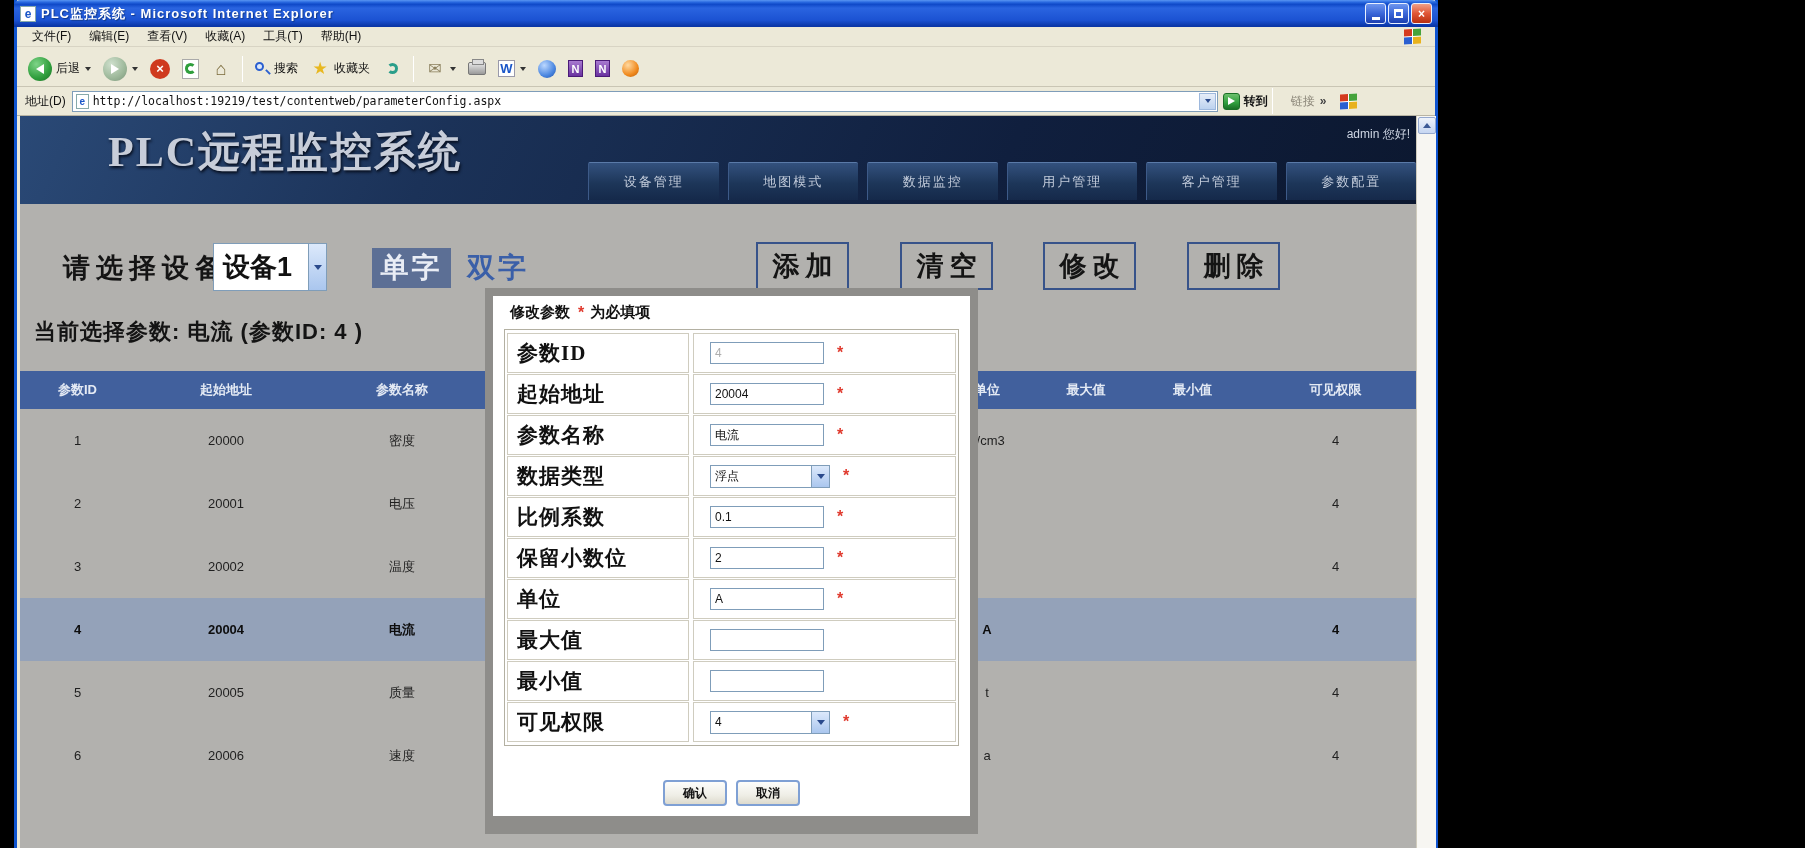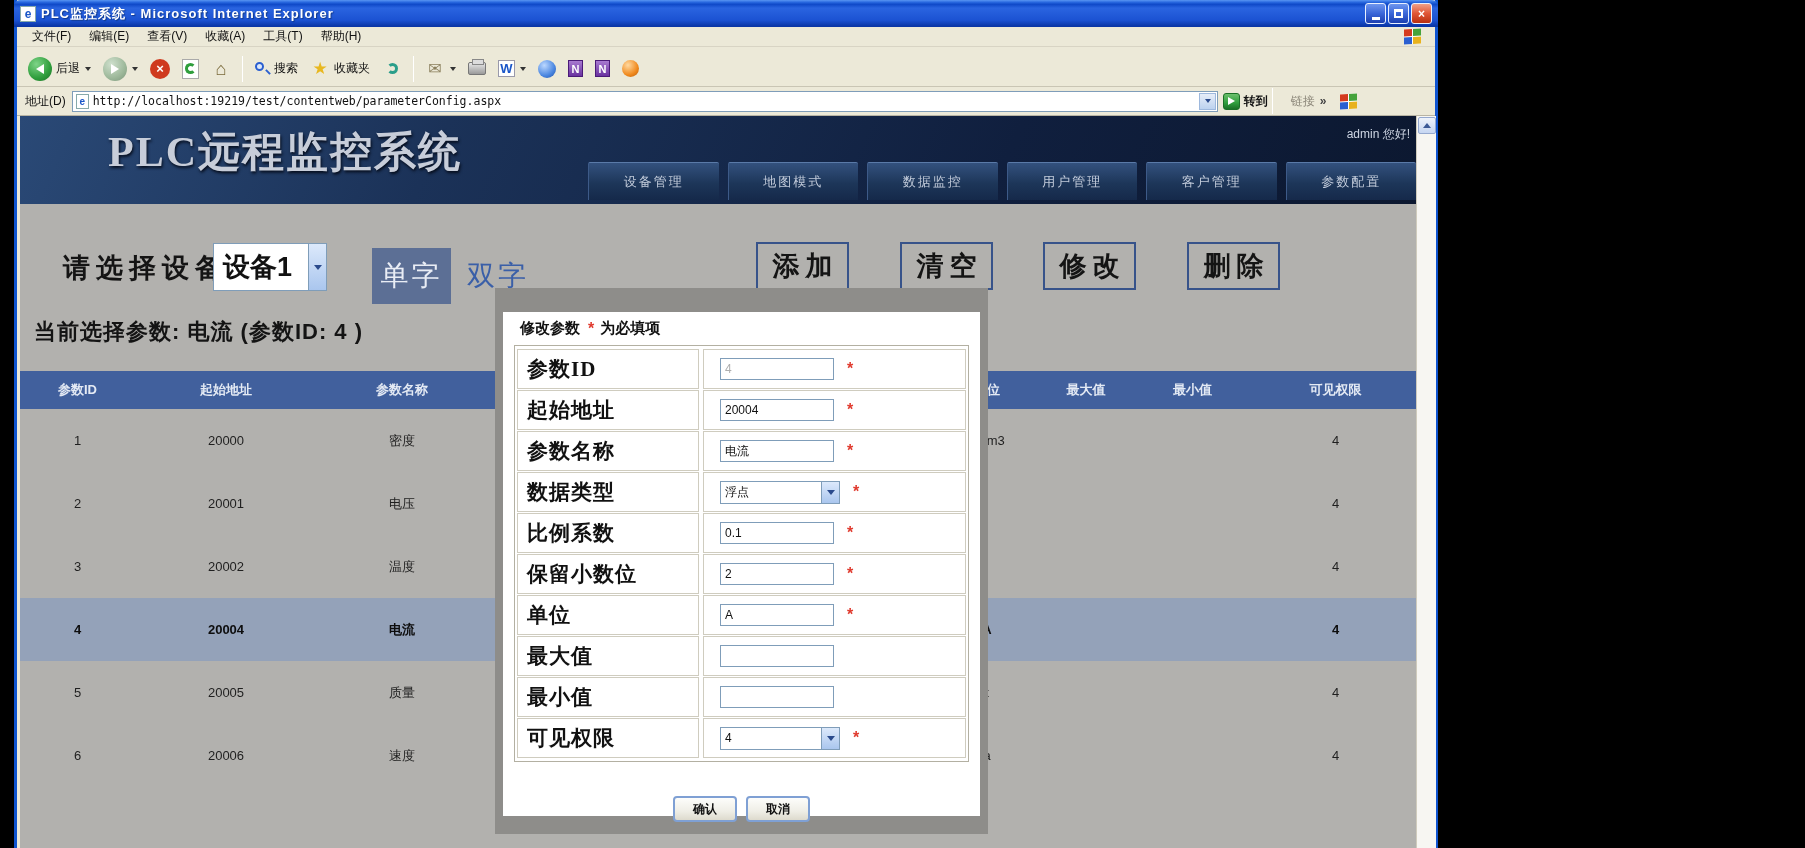--- a/index.html
+++ b/index.html
@@ -143,22 +143,22 @@
   .device-label { position:absolute; left:43px; top:134px; font-size:27px; font-weight:bold;
     color:#141414; letter-spacing:6px; }
   .device-select { position:absolute; left:193px; top:127px; width:114px; height:48px;
     background:#fff; border:1px solid #7f9db9; display:flex; align-items:stretch; }
   .device-select .val { flex:1; font-size:27px; font-weight:bold; color:#111;
     display:flex; align-items:center; padding-left:9px; }
   .sel-btn { width:18px; background:linear-gradient(#dce9fb,#aac6ee);
     border-left:1px solid #7f9db9; display:flex; align-items:center; justify-content:center; }
   .sel-btn i { width:0; height:0; border-left:4px solid transparent; border-right:4px solid transparent;
     border-top:5px solid #2a4a8c; }
-  .word-tab { position:absolute; top:132px; height:56px; display:flex; align-items:center;
-    justify-content:center; font-size:28px; font-weight:normal; letter-spacing:3px; }
+  .word-tab { position:absolute; top:132px; height:40px; display:flex; align-items:center;
+    justify-content:center; font-size:28px; font-weight:bold; letter-spacing:3px; }
   .word-single { left:352px; width:79px; background:#5c6f95; color:#e9edf5; }
   .word-double { left:440px; width:76px; color:#3a5fa8;text-align:right; }
   .act-btn { position:absolute; top:126px; width:93px; height:48px; background:transparent;
     border:2px solid #37538a; display:flex; align-items:center; justify-content:center;
     font-size:27px; font-weight:bold; color:#141414; letter-spacing:6px; padding-left:6px; }
 
   .selection-text { position:absolute; left:14px; top:201px; font-size:22px; font-weight:bold;
     color:#141414; letter-spacing:1px; }
 
   
@@ -166,22 +166,22 @@
   .pt-head { display:flex; height:38px; background:#41609d; align-items:center; }
   .pt-head span { text-align:center; font-size:13px; font-weight:bold; color:#e4eaf4; }
   .pt-row { display:flex; height:63px; align-items:center; }
   .pt-row span { text-align:center; font-size:13px; color:#1f1f1f; }
   .pt-row.hl { background:#94a2b9; }
   .pt-row.hl span { font-weight:bold; color:#0d0d0d; }
   .c0{width:115px;} .c1{width:182px;} .c2{width:170px;} .c3{width:175px;} .c4{width:140px;}
   .c5{width:130px;} .c6{width:110px;} .c7{width:88px;} .c8{width:125px;} .c9{width:161px;}
 
   
-  .modal { position:absolute; left:475px; top:172px; width:493px; height:546px;
-    background:#8e8d8a; padding:24px 8px 18px 8px; z-index:10; }
+  .modal { position:absolute; left:465px; top:172px; width:493px; height:546px;
+    background:#8e8d8a; padding:8px 8px 18px 8px; z-index:10; }
   .modal-inner { width:100%; height:100%; background:#fff; position:relative; }
   .m-title { position:absolute; left:17px; top:7px; font-size:15px; font-weight:bold;
     color:#111; display:flex; align-items:center; gap:6px; }
   .m-form { position:absolute; left:11px; top:33px; width:455px;
     border:1px solid #b3b0a2; padding:2px; }
   .m-row { display:flex; gap:4px; margin:1px 0; height:40px; }
   .m-label { width:182px; border:1px solid #cfccbf; font-size:21px; font-weight:bold;
     color:#111; display:flex; align-items:center; padding-left:9px;
     font-family:"Liberation Serif", serif; letter-spacing:1px; }
   .m-input { flex:1; border:1px solid #cfccbf; display:flex; align-items:center;

